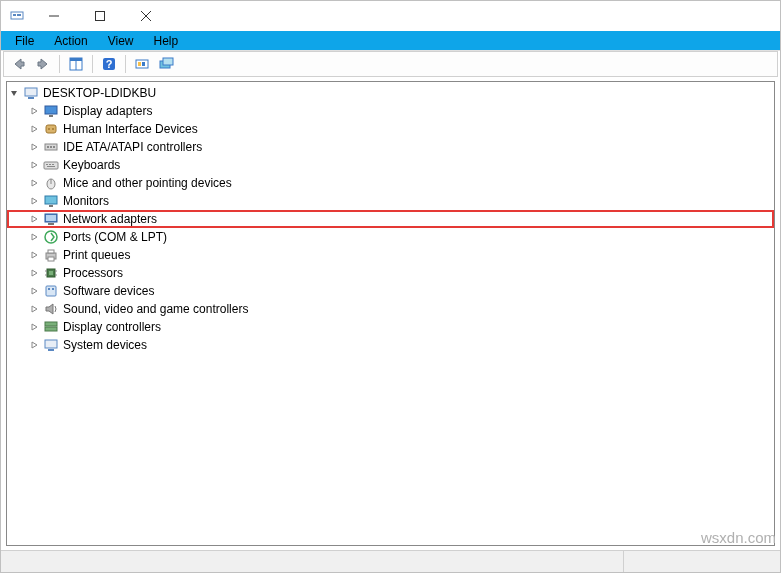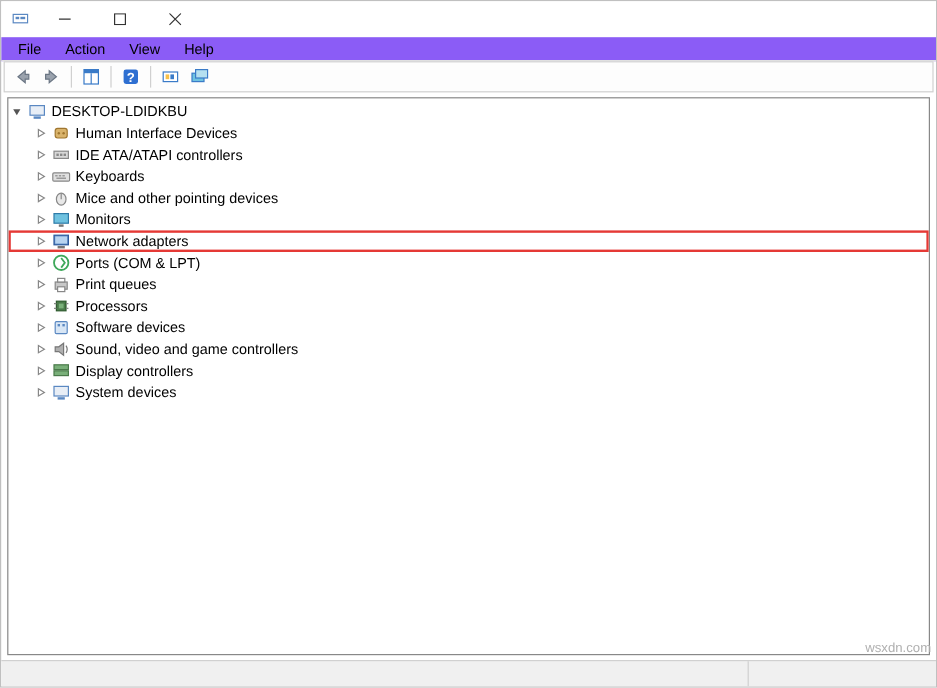--- a/index.html
+++ b/index.html
@@ -28,21 +28,21 @@
       font-family: "Segoe UI Symbol", sans-serif;
       color: #444;
     }
     .win-btn.close { width: 46px; }
     .menubar {
       height: 20px;
       display: flex;
       align-items: center;
       padding: 0 4px;
       border-bottom: 1px solid #e0e0e0;
-      background: #8b5cf6;
+      background: #0ea5e9;
     }
     .menu-item { padding: 2px 10px; }
     .toolbar {
       height: 26px;
       display: flex;
       align-items: center;
       padding: 1px 4px;
       border: 1px solid #d0d0d0;
       margin: 0 2px;
       background: #fdfdfd;
@@ -88,21 +88,21 @@
     .statusbar {
       position: absolute; bottom: 0; left: 0; right: 0;
       height: 22px; border-top: 1px solid #d0d0d0;
       background: #f0f0f0;
       display:flex;
     }
     .status-cell { flex:4; border-right:1px solid #d0d0d0; }
     .status-cell:last-child { flex:1; border-right:none; }
     .watermark {
       position: absolute; right: 4px; bottom: 26px;
-      font-size: 11px; color: #b0b0b0; text-align: center;
+      font-size: 15px; color: #b0b0b0; text-align: center;
     }
   </style>
 </head>
 <body>
 
 <div class="titlebar">
   <span class="titlebar-icon">
     <svg width="14" height="14" viewBox="0 0 14 14">
         <rect x="1" y="3" width="12" height="7" fill="#fff" stroke="#5a88c2"></rect>
         <rect x="3" y="5" width="3" height="2" fill="#5a88c2"></rect>
@@ -198,20 +198,35 @@
   <div id="tree-children">
       <div class="tree-row">
         <div class="indent"></div>
         <div class="expander">
           <svg width="10" height="10" viewBox="0 0 10 10">
             <path d="M3 2 L8 5 L3 8 Z" fill="none" stroke="#888"></path>
           </svg>
         </div>
         <span class="node-icon">
           <svg width="16" height="16" viewBox="0 0 16 16">
+            <rect x="2" y="3" width="12" height="8" fill="#4a90d9" stroke="#2e5a9e"></rect>
+            <rect x="6" y="12" width="4" height="2" fill="#777"></rect>
+          </svg>
+        </span>
+        <span class="node-label">Display adapters</span>
+      </div>
+      <div class="tree-row">
+        <div class="indent"></div>
+        <div class="expander">
+          <svg width="10" height="10" viewBox="0 0 10 10">
+            <path d="M3 2 L8 5 L3 8 Z" fill="none" stroke="#888"></path>
+          </svg>
+        </div>
+        <span class="node-icon">
+          <svg width="16" height="16" viewBox="0 0 16 16">
             <rect x="3" y="4" width="10" height="8" rx="2" fill="#d9b36b" stroke="#a0762f"></rect>
             <circle cx="6" cy="8" r="1" fill="#a0762f"></circle>
             <circle cx="10" cy="8" r="1" fill="#a0762f"></circle>
           </svg>
         </span>
         <span class="node-label">Human Interface Devices</span>
       </div>
       <div class="tree-row">
         <div class="indent"></div>
         <div class="expander">

